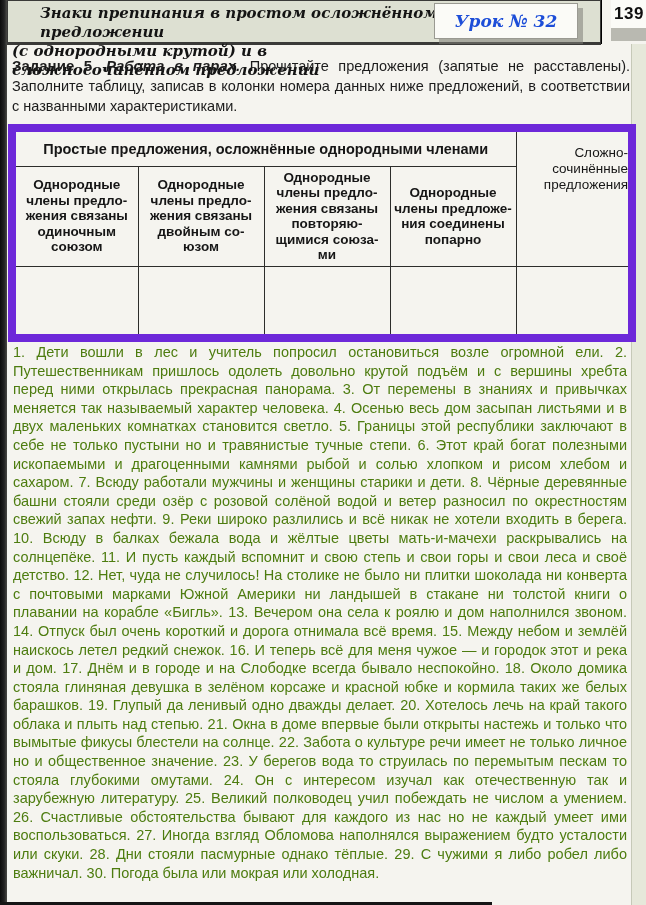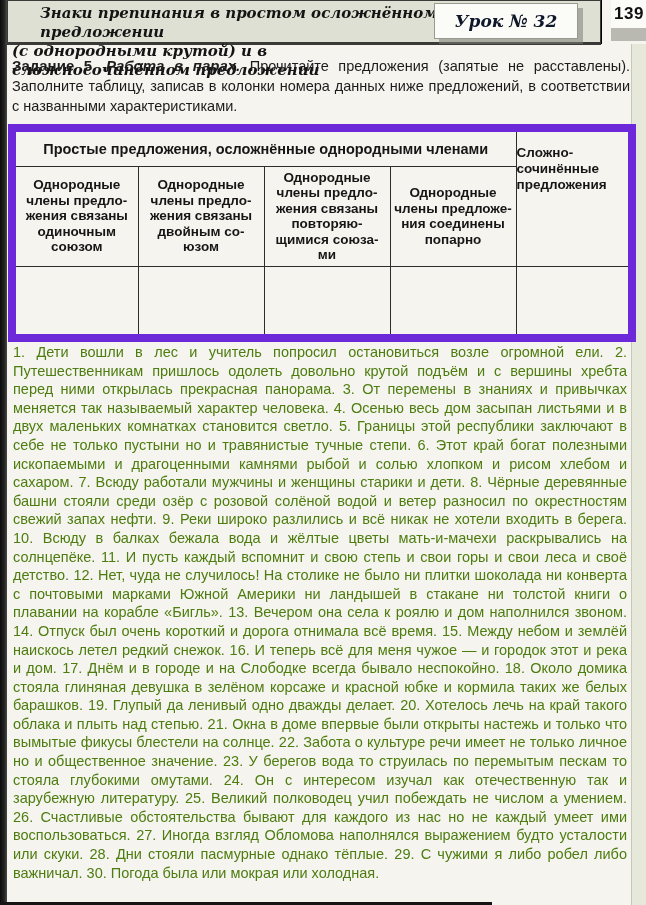--- a/index.html
+++ b/index.html
@@ -40,21 +40,21 @@
     padding-top: 3px;
   }
   .header-band .line1 { padding-left: 32px; width: 440px; }
   .header-band .line2 { padding-left: 4px;  width: 440px; }
   .lesson-badge {
     position: absolute; left: 434px; top: 3px; width: 144px; height: 36px;
     background: #fbfbf7;
     border: 1px solid #9a9a92;
     box-shadow: 5px 5px 0 rgba(125,125,118,0.55);
     font-family: "DejaVu Serif", serif;
-    font-style: italic; font-weight: bold; font-size: 17px; color: #0f172a;
+    font-style: italic; font-weight: bold; font-size: 17px; color: #1d4ed8;
     display: flex; align-items: center; justify-content: center;
   }
   .pagenum-wrap {
     position: absolute; left: 601px; top: 0; width: 43px; height: 44px;
     border-left: 1px solid #000000;
   }
   .pagenum-box {
     position: absolute; left: 9px; top: 0; width: 36px; height: 28px;
     background: #fbfbf7;
     display: flex; align-items: center; justify-content: center;
@@ -84,22 +84,22 @@
   th.group {
     height: 38px; font-size: 14.5px; font-weight: bold; text-align: center;
     vertical-align: middle; color: #161616;
   }
   th.sub {
     height: 92px; font-size: 13.5px; font-weight: bold; line-height: 15.5px;
     text-align: center; vertical-align: middle; white-space: pre-line;
     color: #161616; padding: 3px 2px;
   }
   th.merged {
-    font-size: 13.5px; font-weight: bold; line-height: 16px;
-    text-align: left; vertical-align: top; white-space: pre-line;
+    font-size: 13.5px; font-weight: normal; line-height: 16px;
+    text-align: right; vertical-align: top; white-space: pre-line;
     padding-top: 13px; color: #161616;
   }
   tr.answers td { height: 72px; }
   
   .sentences {
     position: absolute; left: 13px; top: 343px; width: 614px;
     font-size: 14.5px; line-height: 18.6px; text-align: justify;
     color: #4d7c0f;
   }
 </style>

